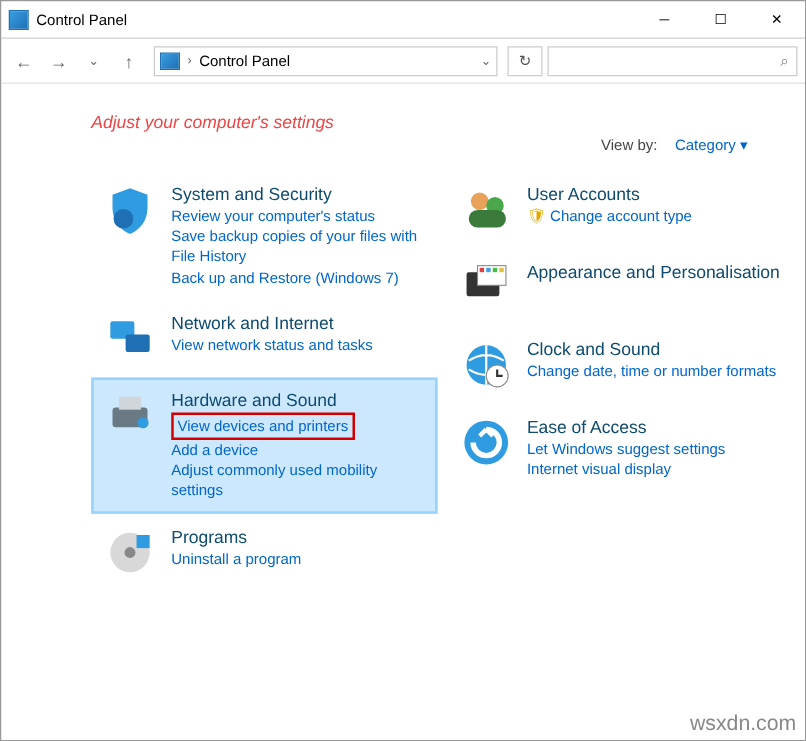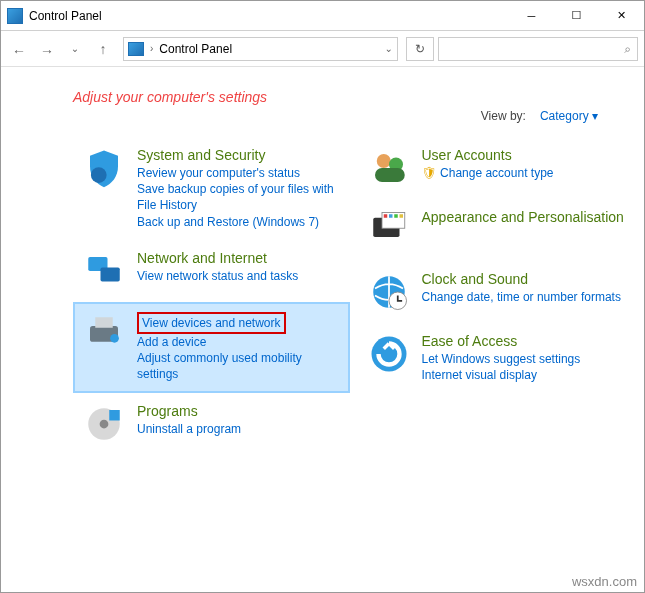--- a/index.html
+++ b/index.html
@@ -114,41 +114,41 @@
   .cat.highlight {
     background: #cce8ff;
     border-color: #99d1ff;
   }
   .cat .icon {
     width: 42px; height: 42px;
     flex-shrink: 0;
   }
   .cat .body { flex: 1; }
   .catname {
-    color: #4d7c0f;
+    color: #0c4a6e;
     font-size: 14px;
     margin-bottom: 2px;
   }
   .link {
     color: #0066cc;
     font-size: 12px;
     line-height: 1.35;
     display: block;
   }
   .link.boxed {
     border: 2px solid #d40000;
     padding: 1px 3px;
     display: inline-block;
   }
 
   .watermark {
     position: absolute;
     right: 8px;
     bottom: 4px;
-    font-size: 13px;
+    font-size: 17px;
     color: #888;
   }
 </style>
 </head>
 <body>
 
 <div class="titlebar">
   <span class="app-icon"></span>
   <span class="title">Control Panel</span>
   <div class="winbtn">─</div>
@@ -210,21 +210,22 @@
         </div>
       </div>
 
       <div class="cat highlight">
         <svg class="icon" viewBox="0 0 48 48">
           <rect x="8" y="16" width="32" height="18" rx="3" fill="#6a7a85"></rect>
           <rect x="14" y="6" width="20" height="12" fill="#d0d6da"></rect>
           <circle cx="36" cy="30" r="5" fill="#2f9be0"></circle>
         </svg>
         <div class="body">
-          <span class="link boxed">View devices and network</span>
+          <div class="catname">Hardware and Sound</div>
+          <span class="link boxed">View devices and printers</span>
           <span class="link">Add a device</span>
           <span class="link">Adjust commonly used mobility settings</span>
         </div>
       </div>
 
       <div class="cat">
         <svg class="icon" viewBox="0 0 48 48">
           <circle cx="24" cy="24" r="18" fill="#d8d8d8"></circle>
           <circle cx="24" cy="24" r="5" fill="#888"></circle>
           <rect x="30" y="8" width="12" height="12" fill="#2f9be0"></rect>

